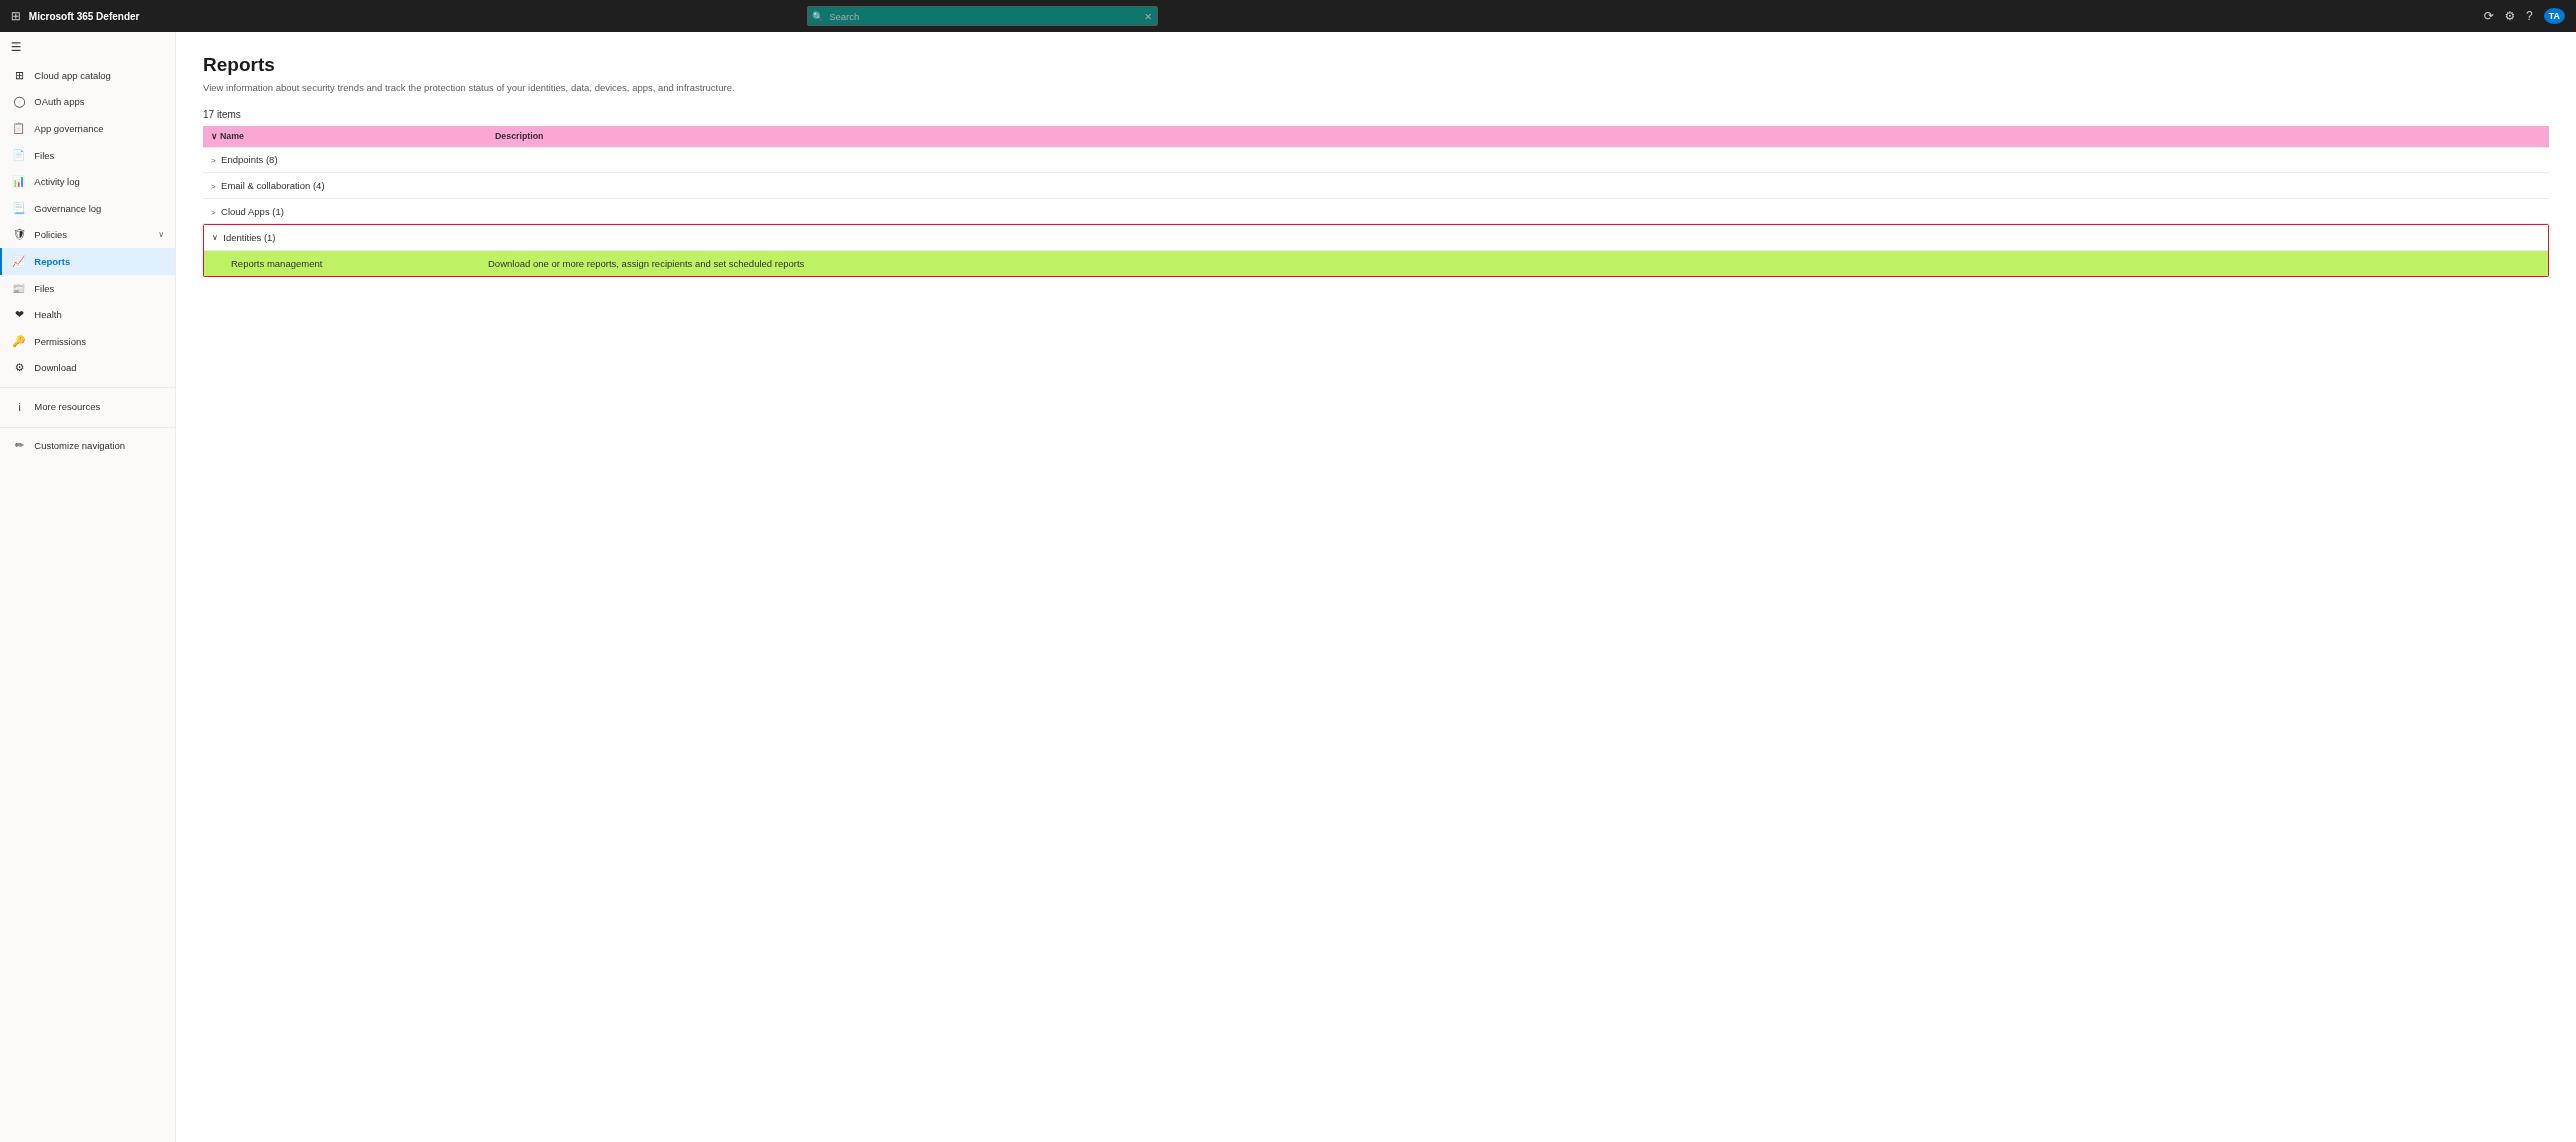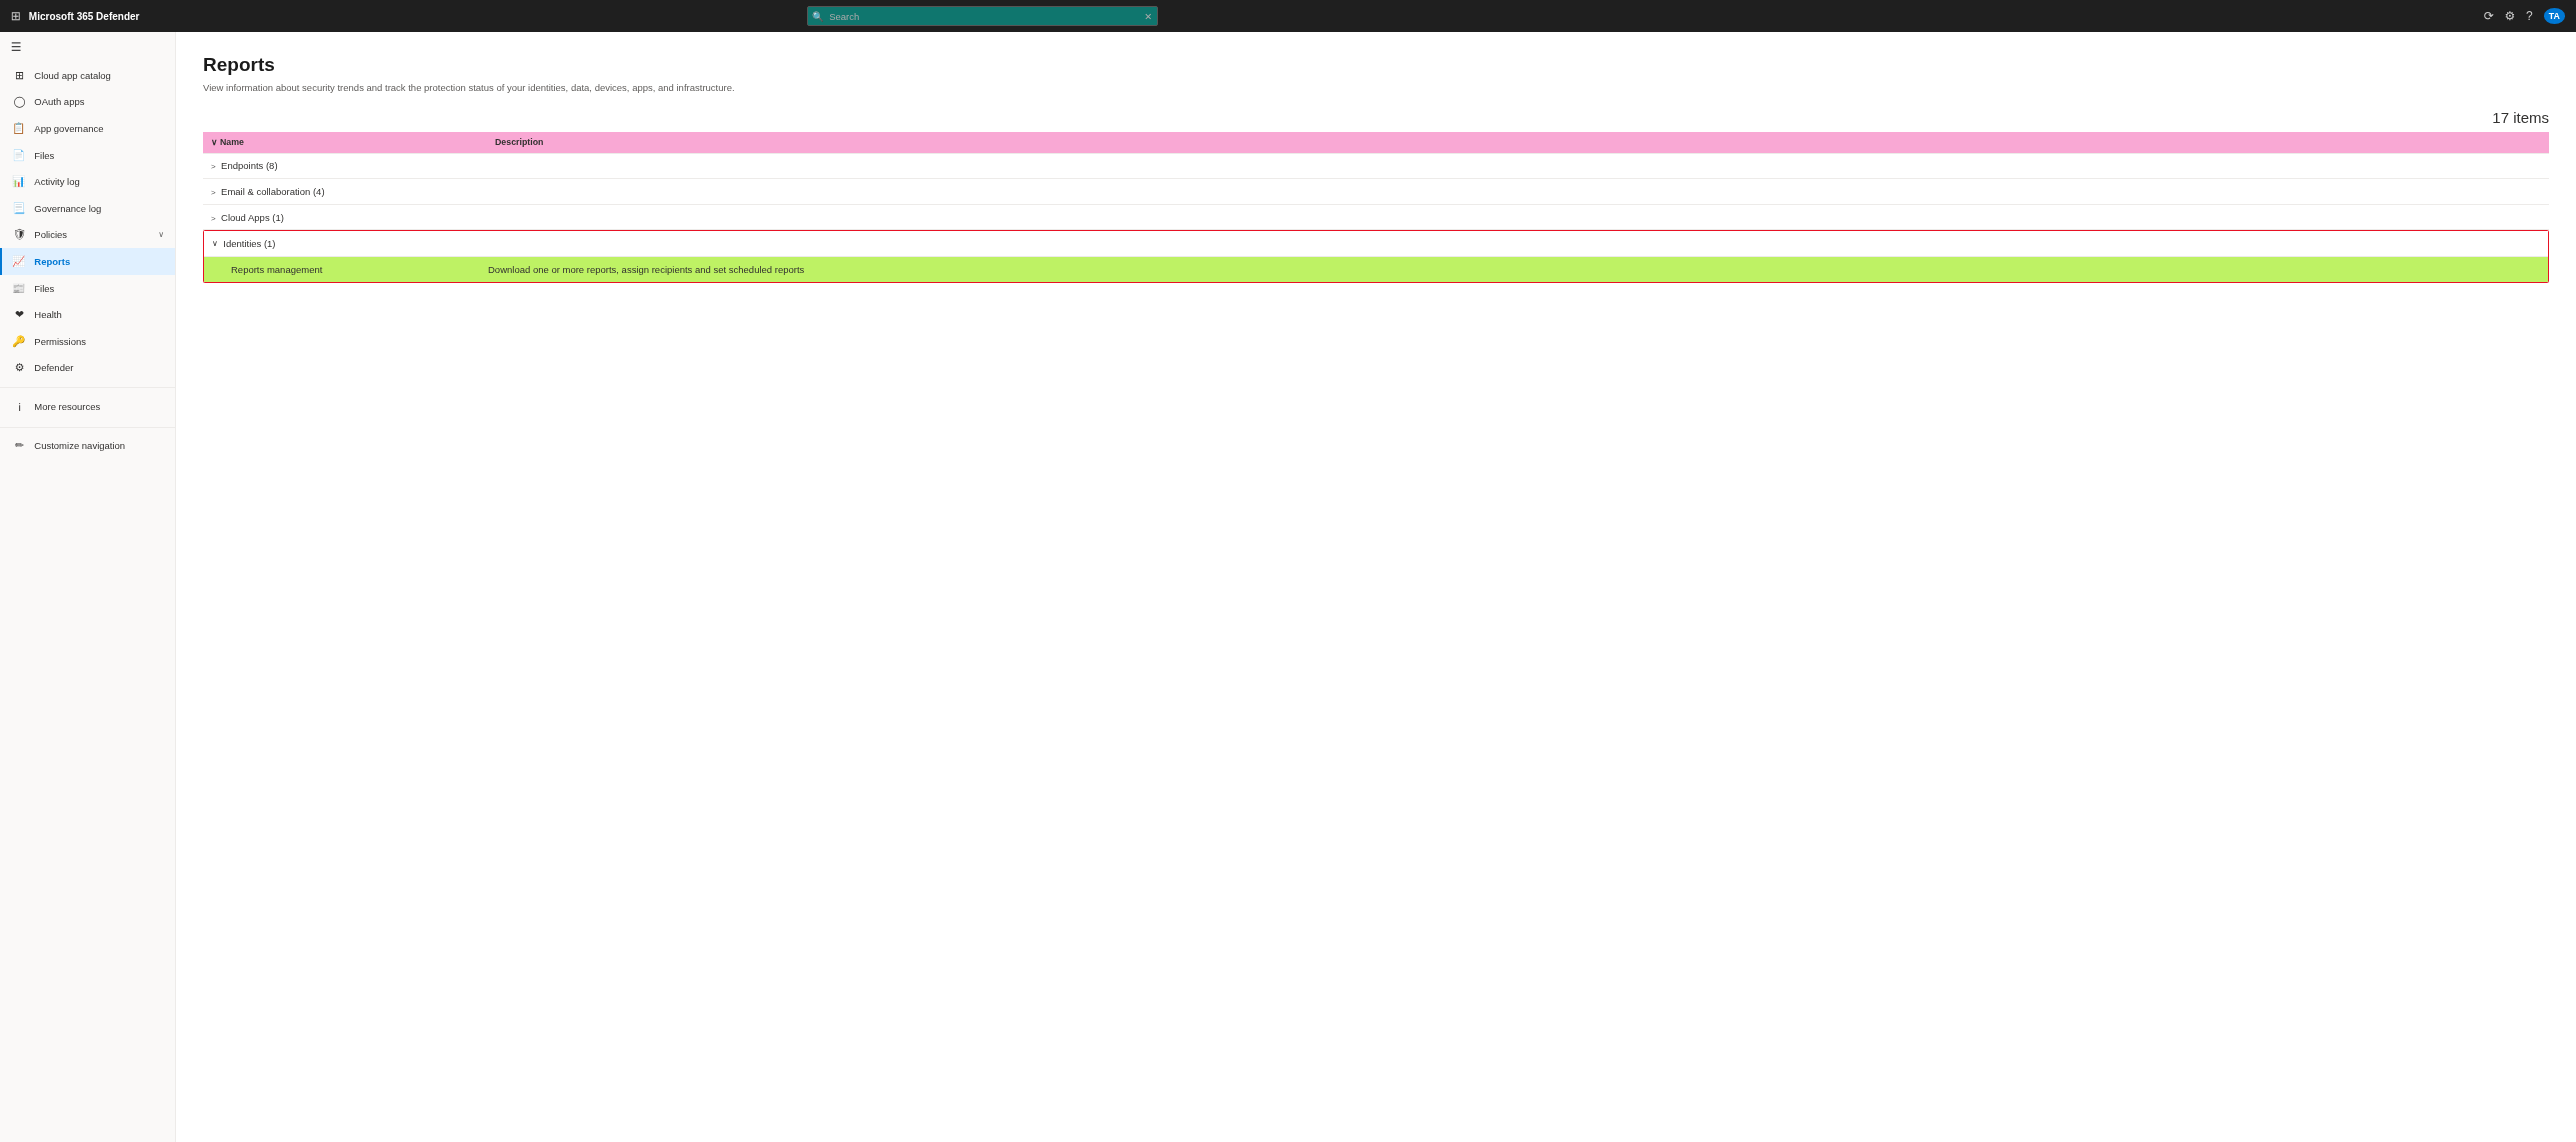--- a/index.html
+++ b/index.html
@@ -80,21 +80,21 @@
       font-weight: 600;
     }
     .sidebar-item .icon { font-size: 10.8px; width: 13.5px; text-align: center; flex-shrink: 0; }
     .sidebar-item .chevron { margin-left: auto; font-size: 8px; color: #666; }
     .sidebar-divider { height: 0.7px; background: #edebe9; margin: 5.4px 0; }
 
     
     .main { flex: 1; overflow-y: auto; padding: 21.6px 27px; background: #fff; }
     .page-title { font-size: 19px; font-weight: 600; color: #1b1b1b; margin-bottom: 6.8px; }
     .page-desc { font-size: 9.5px; color: #605e5c; margin-bottom: 16px; }
-    .items-count { font-size: 15px; color: #323130; text-align: right; margin-bottom: 5.4px; }
+    .items-count { font-size: 10px; color: #323130; text-align: left; margin-bottom: 5.4px; }
 
     
     .report-table { width: 100%; border-collapse: collapse; }
     .report-table th {
       text-align: left;
       font-size: 8.8px;
       font-weight: 600;
       color: #323130;
       border-bottom: 0.7px solid #edebe9;
       padding: 5.4px 8px;
@@ -180,21 +180,21 @@
     <div class="sidebar-item">
       <span class="icon">❤</span>
       <span>Health</span>
     </div>
     <div class="sidebar-item">
       <span class="icon">🔑</span>
       <span>Permissions</span>
     </div>
     <div class="sidebar-item">
       <span class="icon">⚙</span>
-      <span>Defender</span>
+      <span>Download</span>
     </div>
     <div class="sidebar-divider"></div>
     <div class="sidebar-item">
       <span class="icon">ℹ</span>
       <span>More resources</span>
     </div>
     <div class="sidebar-divider"></div>
     <div class="sidebar-item">
       <span class="icon">✏</span>
       <span>Customize navigation</span>

